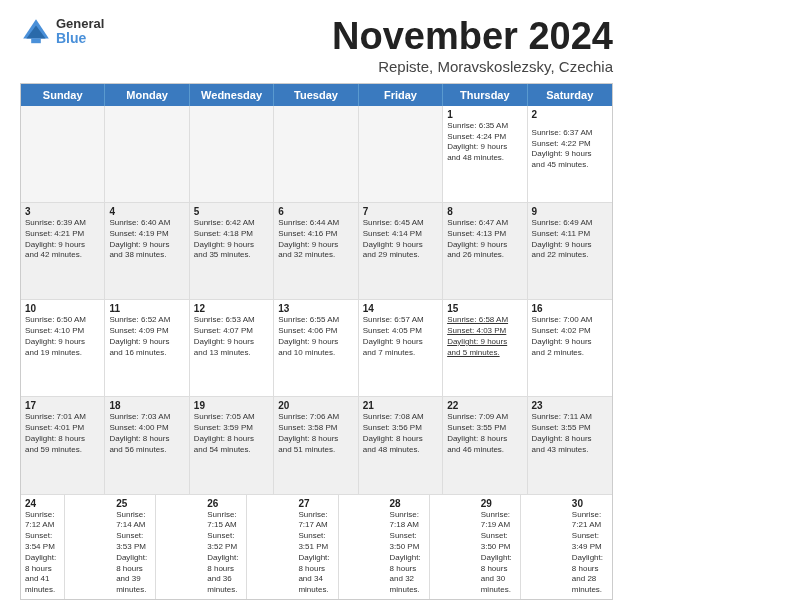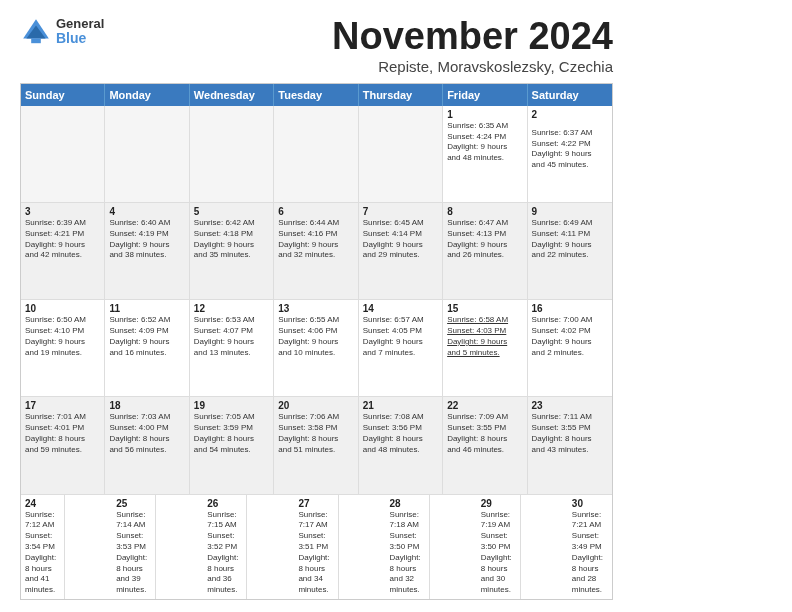--- a/index.html
+++ b/index.html
@@ -70,21 +70,21 @@
     .cal-header-row {
       display: grid;
       grid-template-columns: repeat(7, 1fr);
       background: #3a7abf;
     }
     .cal-header-cell {
       color: #fff;
       font-size: 11px;
       font-weight: bold;
       padding: 5px 4px;
-      text-align: left;
+      text-align: center;
       border-right: 1px solid #5a9acf;
     }
     .cal-header-cell:last-child { border-right: none; }
     .cal-body {
       flex: 1;
       display: flex;
       flex-direction: column;
     }
     .cal-row {
       display: grid;
@@ -139,22 +139,22 @@
       <h2>Repiste, Moravskoslezsky, Czechia</h2>
     </div>
   </div>
 
   <div class="calendar">
     <div class="cal-header-row">
     <div class="cal-header-cell">Sunday</div>
         <div class="cal-header-cell">Monday</div>
         <div class="cal-header-cell">Wednesday</div>
         <div class="cal-header-cell">Tuesday</div>
+        <div class="cal-header-cell">Friday</div>
         <div class="cal-header-cell">Thursday</div>
-        <div class="cal-header-cell">Friday</div>
         <div class="cal-header-cell">Saturday</div>
       </div>
     <div class="cal-body">
     <div class="cal-row">
           <div class="cal-cell empty"></div>
           <div class="cal-cell empty"></div>
           <div class="cal-cell empty"></div>
           <div class="cal-cell empty"></div>
           <div class="cal-cell empty"></div>
           <div class="cal-cell">

